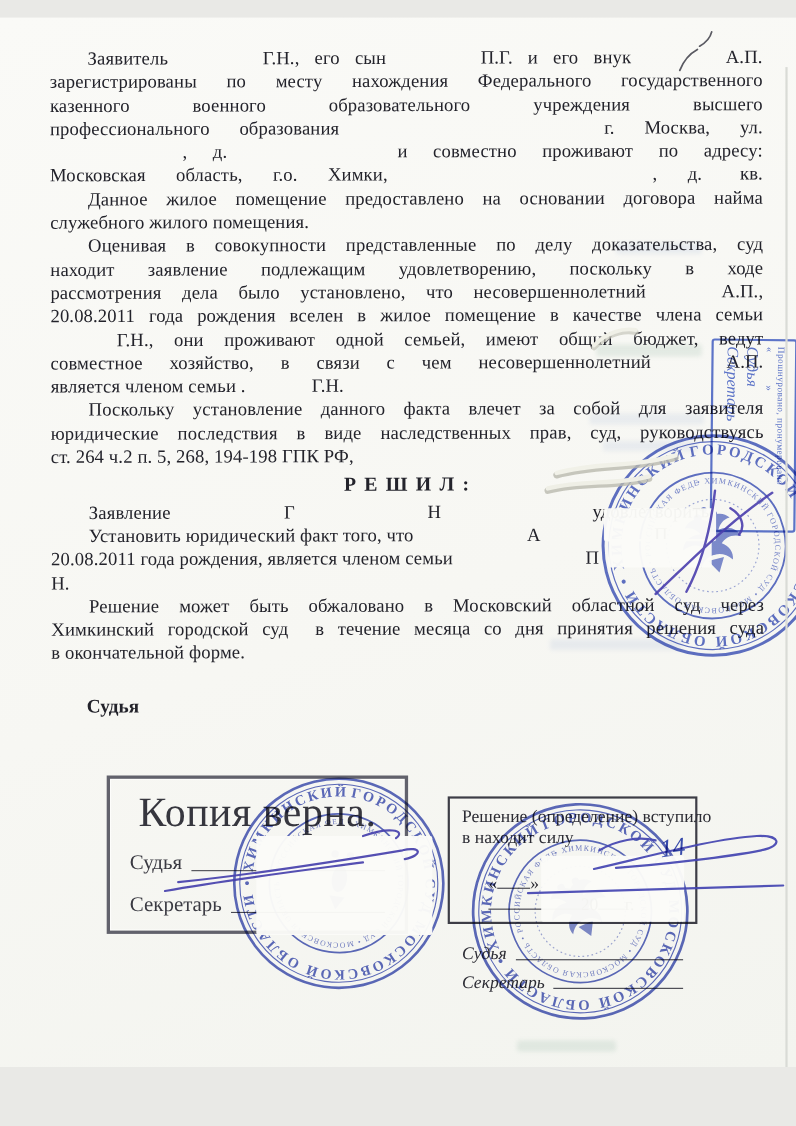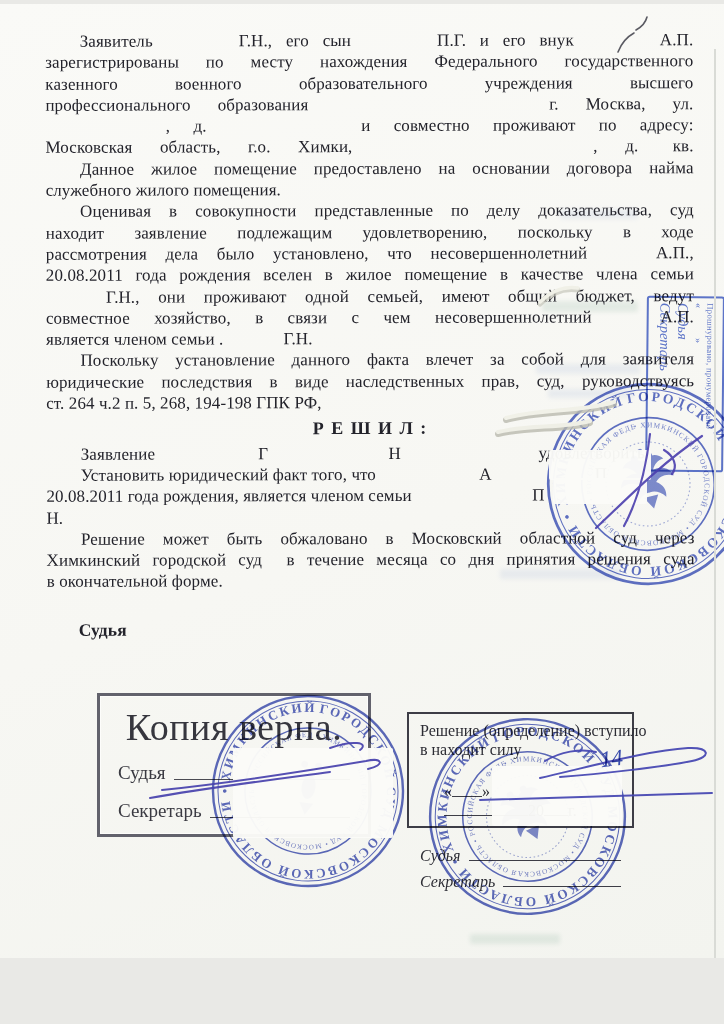--- a/index.html
+++ b/index.html
@@ -1,17 +1,17 @@
 <!DOCTYPE html>
 <html><head>
 <meta charset="utf-8">
 <style>
   html,body{margin:0;padding:0;background:#e9e9e6;}
   .page{
-    position:relative;width:724px;height:954px;margin:4px auto;overflow:hidden;
+    position:relative;width:724px;height:954px;margin:16px auto;overflow:hidden;
     background:linear-gradient(160deg,#fafaf7 0%,#f7f7f3 55%,#f3f4ef 100%);
     font-family:"Liberation Serif","DejaVu Serif",serif;color:#23232b;
   }
   
   .doc-text{
     position:absolute;top:26px;left:46px;width:648px;
     font-size:17px;line-height:21.3px;letter-spacing:.1px;
     transform:rotate(-.15deg);
   }
   .tline{white-space:pre-wrap;text-align:justify;text-align-last:justify;}

